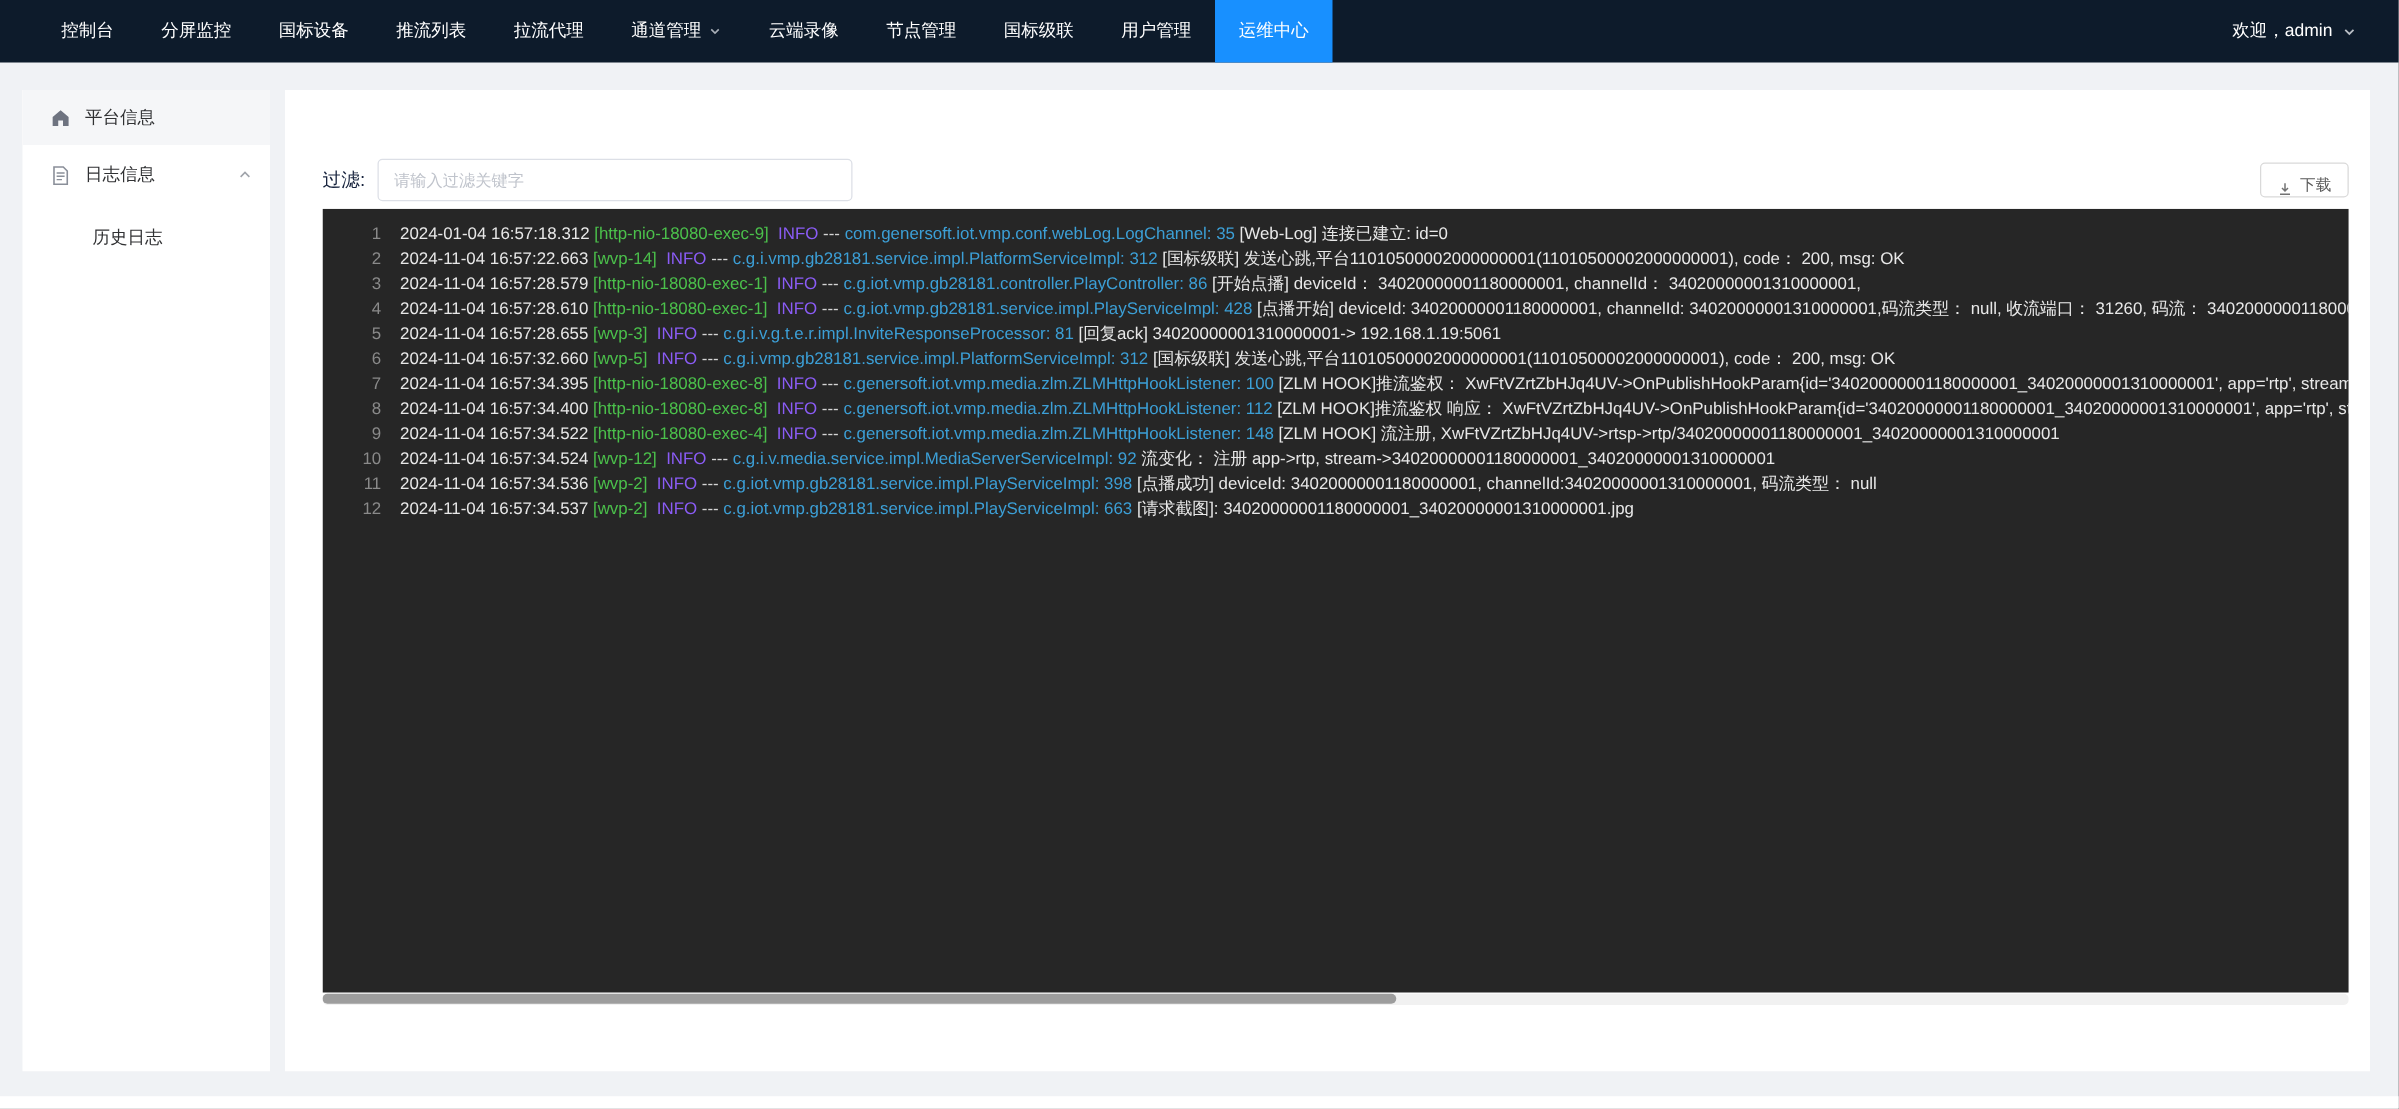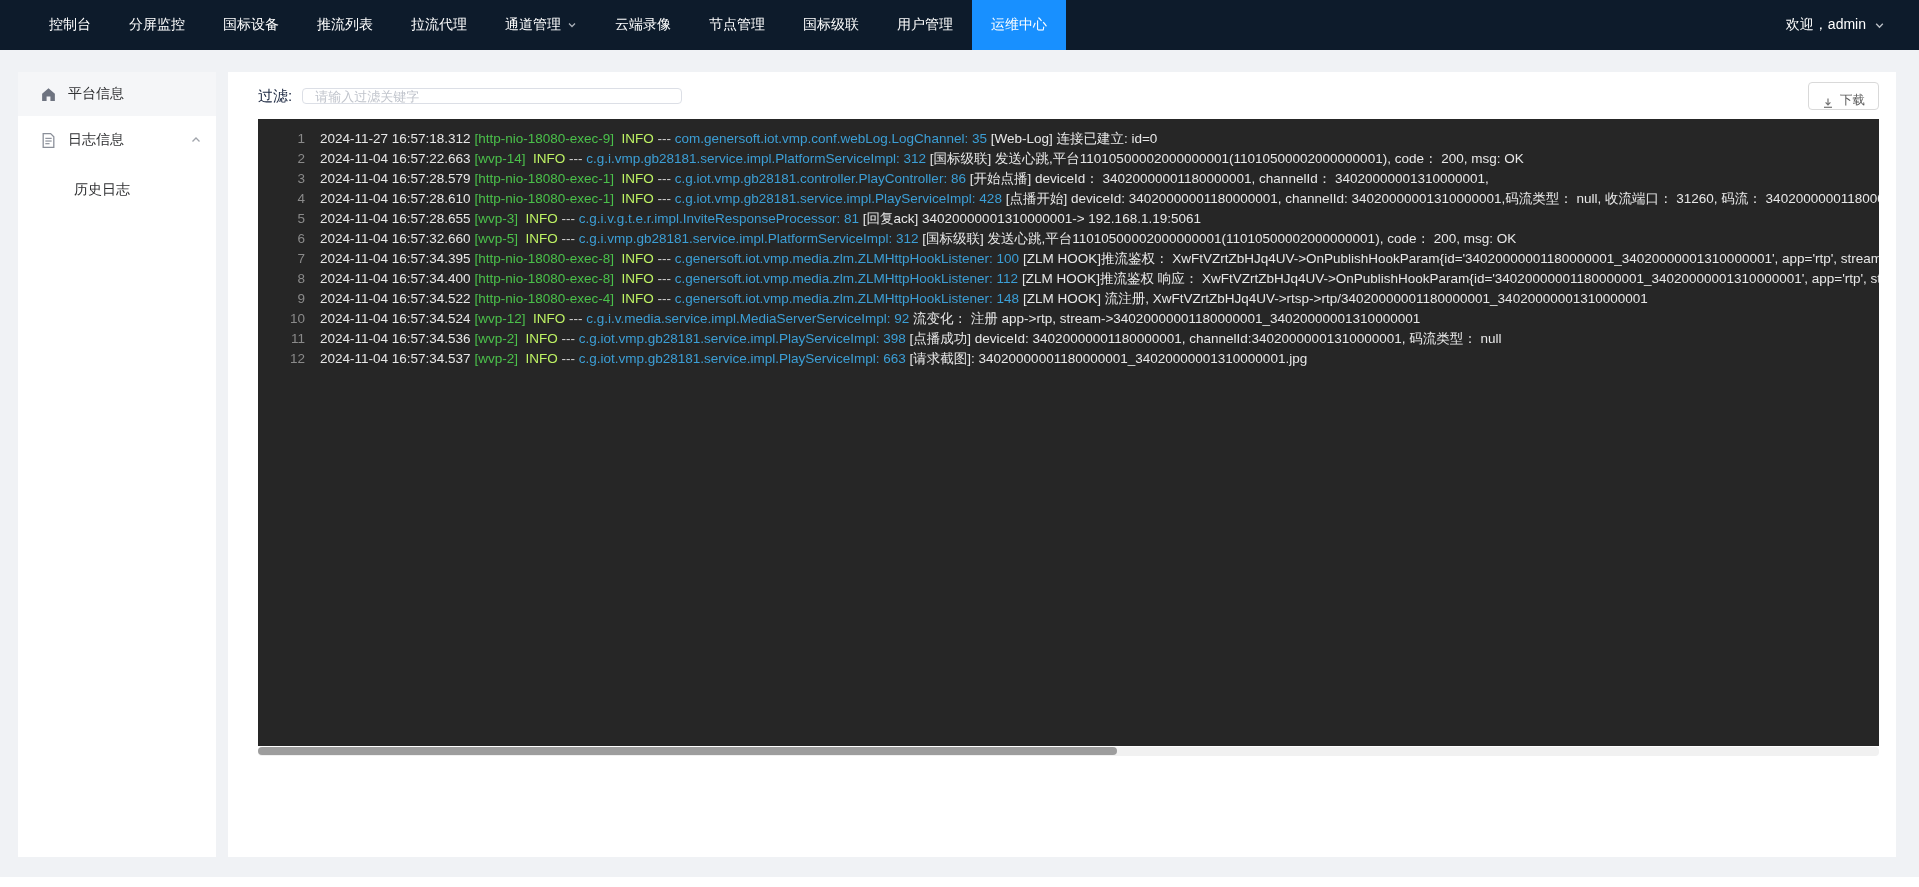--- a/index.html
+++ b/index.html
@@ -69,25 +69,25 @@
   
   .main {
     flex: 1 1 auto;
     background: #ffffff;
     display: flex; flex-direction: column;
     padding: 8px 17px 0 30px;
     overflow: hidden;
   }
   .toolbar {
     height: 32px; flex: 0 0 32px;
-    display: flex; align-items: center;
+    display: flex; align-items: center; margin-top: 48px;
   }
   .filter-label { font-size: 15px; color: #17233d; margin-right: 10px; white-space: nowrap; }
   .filter-input {
-    width: 380px; height: 16px;
+    width: 380px; height: 34px;
     border: 1px solid #dcdfe6; border-radius: 4px;
     padding: 0 12px; font-size: 13px; color: #303133;
     outline: none; font-family: "Liberation Sans", sans-serif;
   }
   .filter-input::placeholder { color: #c0c4cc; }
   .dl-btn {
     margin-left: auto;
     height: 28px;
     display: inline-flex; align-items: flex-end; gap: 6px;
     padding: 0 13px;
@@ -110,21 +110,21 @@
     font-size: 13.5px;
     line-height: 20px;
     color: #e8e8e8;
   }
   .log-line .ln {
     display: inline-block; width: 47px; text-align: right;
     margin-right: 15px; color: #8a8a8a;
   }
   .log-line .time   { color: #e8e8e8; }
   .log-line .thread { color: #4bc04b; }
-  .log-line .level  { color: #bef264; }
+  .log-line .level  { color: #8b5cf6; }
   .log-line .sep    { color: #d4d4d4; }
   .log-line .logger { color: #3c9fd6; }
   .log-line .msg    { color: #e8e8e8; }
   .hscroll {
     flex: 0 0 9px; margin-top: 1px;
     background: #f1f1f1; border-radius: 4px;
     position: relative;
   }
   .hscroll .thumb {
     position: absolute; left: 0; top: 0;
@@ -229,21 +229,21 @@
             <path d="M6 1.5 V7.5 M3.6 5.4 L6 7.8 L8.4 5.4" fill="none" stroke="currentColor" stroke-width="1.2"></path>
             <line x1="2" y1="10.3" x2="10" y2="10.3" stroke="currentColor" stroke-width="1.2"></line>
           </svg>
         </span>
         <span>下载</span>
       </button>
     </div>
 
     <div class="console-wrap">
       <div class="console" id="log-console">
-          <div class="log-line"><span class="ln">1</span><span class="time">2024-11-27 16:57:18.312 </span><span class="thread">[http-nio-18080-exec-9]  </span><span class="level">INFO </span><span class="sep">--- </span><span class="logger">com.genersoft.iot.vmp.conf.webLog.LogChannel: 35 </span><span class="msg">[Web-Log] 连接已建立: id=0</span></div>
+          <div class="log-line"><span class="ln">1</span><span class="time">2024-01-04 16:57:18.312 </span><span class="thread">[http-nio-18080-exec-9]  </span><span class="level">INFO </span><span class="sep">--- </span><span class="logger">com.genersoft.iot.vmp.conf.webLog.LogChannel: 35 </span><span class="msg">[Web-Log] 连接已建立: id=0</span></div>
           <div class="log-line"><span class="ln">2</span><span class="time">2024-11-04 16:57:22.663 </span><span class="thread">[wvp-14]  </span><span class="level">INFO </span><span class="sep">--- </span><span class="logger">c.g.i.vmp.gb28181.service.impl.PlatformServiceImpl: 312 </span><span class="msg">[国标级联] 发送心跳,平台11010500002000000001(11010500002000000001), code： 200, msg: OK</span></div>
           <div class="log-line"><span class="ln">3</span><span class="time">2024-11-04 16:57:28.579 </span><span class="thread">[http-nio-18080-exec-1]  </span><span class="level">INFO </span><span class="sep">--- </span><span class="logger">c.g.iot.vmp.gb28181.controller.PlayController: 86 </span><span class="msg">[开始点播] deviceId： 34020000001180000001, channelId： 34020000001310000001,</span></div>
           <div class="log-line"><span class="ln">4</span><span class="time">2024-11-04 16:57:28.610 </span><span class="thread">[http-nio-18080-exec-1]  </span><span class="level">INFO </span><span class="sep">--- </span><span class="logger">c.g.iot.vmp.gb28181.service.impl.PlayServiceImpl: 428 </span><span class="msg">[点播开始] deviceId: 34020000001180000001, channelId: 34020000001310000001,码流类型： null, 收流端口： 31260, 码流： 34020000001180000001_34020000001310000001</span></div>
           <div class="log-line"><span class="ln">5</span><span class="time">2024-11-04 16:57:28.655 </span><span class="thread">[wvp-3]  </span><span class="level">INFO </span><span class="sep">--- </span><span class="logger">c.g.i.v.g.t.e.r.impl.InviteResponseProcessor: 81 </span><span class="msg">[回复ack] 34020000001310000001-&gt; 192.168.1.19:5061</span></div>
           <div class="log-line"><span class="ln">6</span><span class="time">2024-11-04 16:57:32.660 </span><span class="thread">[wvp-5]  </span><span class="level">INFO </span><span class="sep">--- </span><span class="logger">c.g.i.vmp.gb28181.service.impl.PlatformServiceImpl: 312 </span><span class="msg">[国标级联] 发送心跳,平台11010500002000000001(11010500002000000001), code： 200, msg: OK</span></div>
           <div class="log-line"><span class="ln">7</span><span class="time">2024-11-04 16:57:34.395 </span><span class="thread">[http-nio-18080-exec-8]  </span><span class="level">INFO </span><span class="sep">--- </span><span class="logger">c.genersoft.iot.vmp.media.zlm.ZLMHttpHookListener: 100 </span><span class="msg">[ZLM HOOK]推流鉴权： XwFtVZrtZbHJq4UV-&gt;OnPublishHookParam{id='34020000001180000001_34020000001310000001', app='rtp', stream='34020000001180000001_34020000001310000001'}</span></div>
           <div class="log-line"><span class="ln">8</span><span class="time">2024-11-04 16:57:34.400 </span><span class="thread">[http-nio-18080-exec-8]  </span><span class="level">INFO </span><span class="sep">--- </span><span class="logger">c.genersoft.iot.vmp.media.zlm.ZLMHttpHookListener: 112 </span><span class="msg">[ZLM HOOK]推流鉴权 响应： XwFtVZrtZbHJq4UV-&gt;OnPublishHookParam{id='34020000001180000001_34020000001310000001', app='rtp', stream='34020000001180000001_34020000001310000001'}</span></div>
           <div class="log-line"><span class="ln">9</span><span class="time">2024-11-04 16:57:34.522 </span><span class="thread">[http-nio-18080-exec-4]  </span><span class="level">INFO </span><span class="sep">--- </span><span class="logger">c.genersoft.iot.vmp.media.zlm.ZLMHttpHookListener: 148 </span><span class="msg">[ZLM HOOK] 流注册, XwFtVZrtZbHJq4UV-&gt;rtsp-&gt;rtp/34020000001180000001_34020000001310000001</span></div>
           <div class="log-line"><span class="ln">10</span><span class="time">2024-11-04 16:57:34.524 </span><span class="thread">[wvp-12]  </span><span class="level">INFO </span><span class="sep">--- </span><span class="logger">c.g.i.v.media.service.impl.MediaServerServiceImpl: 92 </span><span class="msg">流变化： 注册 app-&gt;rtp, stream-&gt;34020000001180000001_34020000001310000001</span></div>
           <div class="log-line"><span class="ln">11</span><span class="time">2024-11-04 16:57:34.536 </span><span class="thread">[wvp-2]  </span><span class="level">INFO </span><span class="sep">--- </span><span class="logger">c.g.iot.vmp.gb28181.service.impl.PlayServiceImpl: 398 </span><span class="msg">[点播成功] deviceId: 34020000001180000001, channelId:34020000001310000001, 码流类型： null</span></div>

